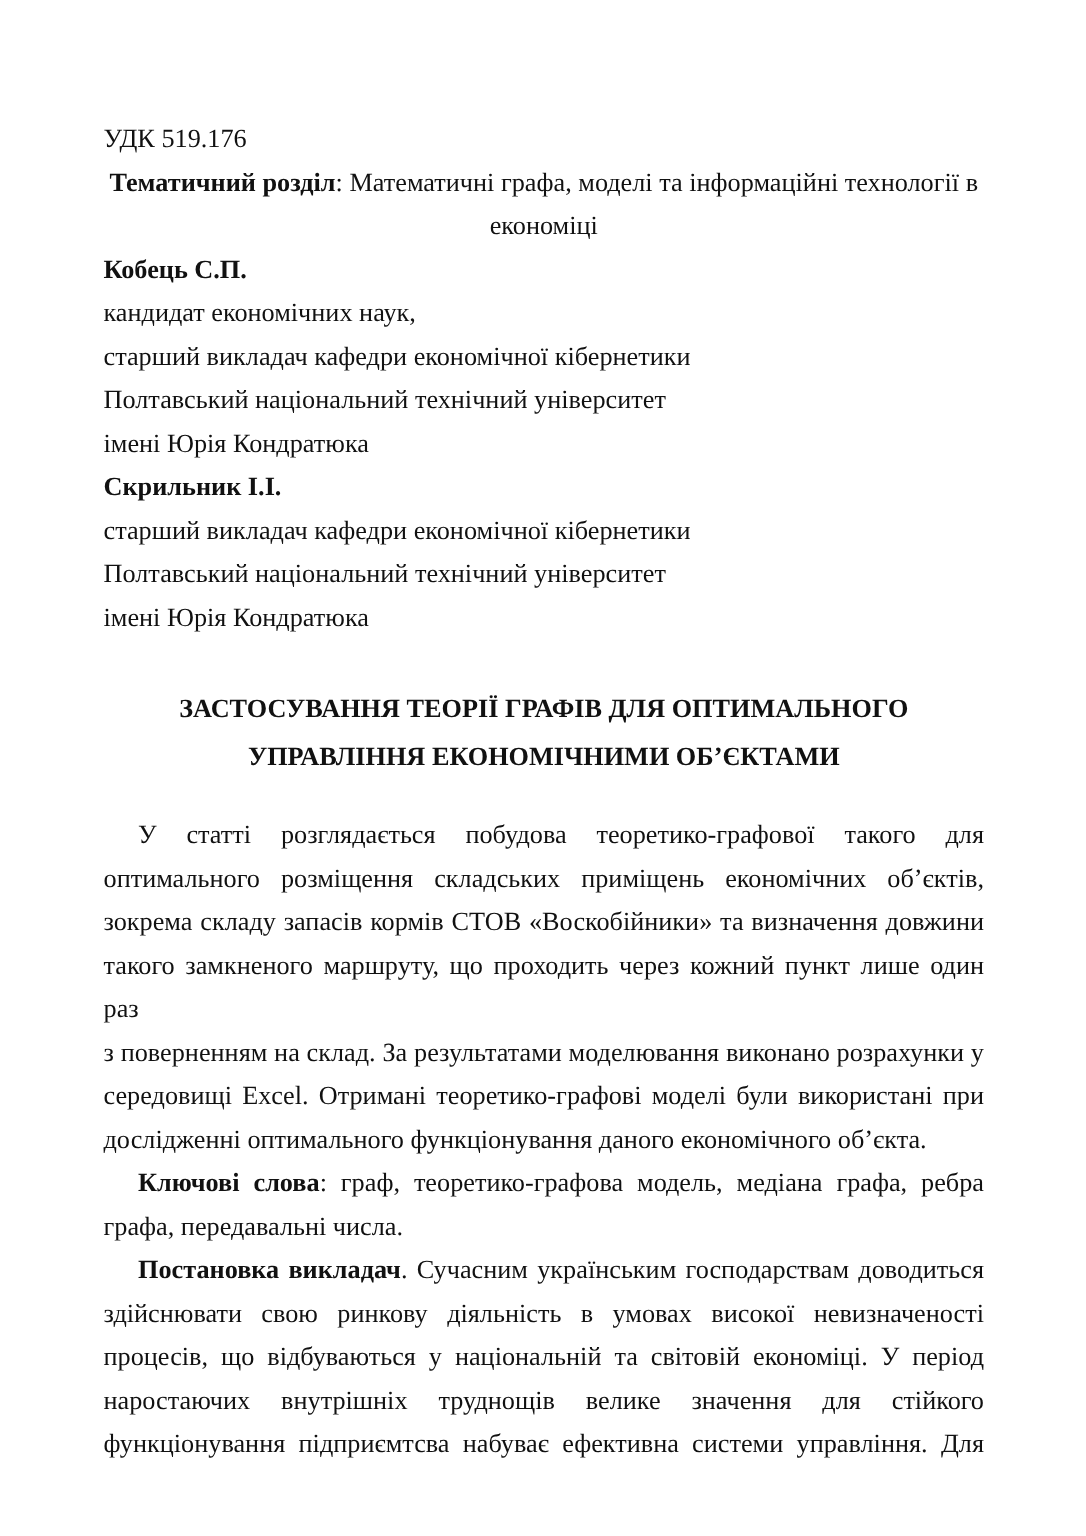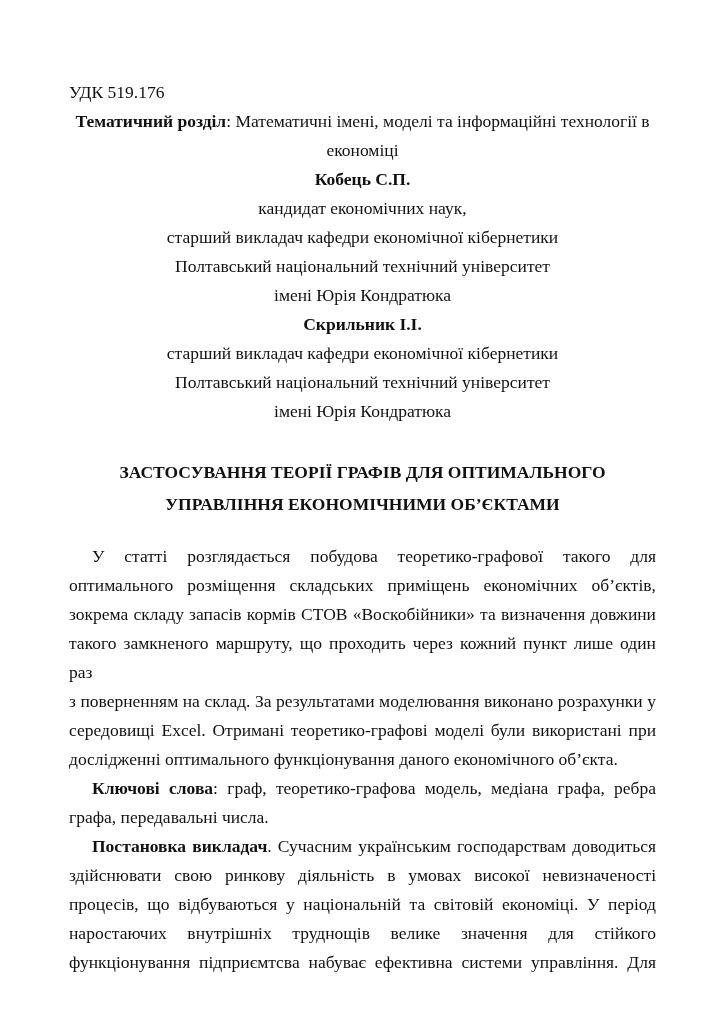--- a/index.html
+++ b/index.html
@@ -3,39 +3,39 @@
 <meta charset="utf-8">
 <style>
   html, body { margin: 0; padding: 0; background: #ffffff; }
   body {
     width: 724px; height: 1024px; overflow: hidden; position: relative;
     font-family: "Liberation Serif", "DejaVu Serif", serif;
     color: #111111;
   }
   .page { position: absolute; left: 69px; top: 78px; width: 587px; font-size: 17.5px; line-height: 29px; }
   .line { display: block; white-space: nowrap; }
-  .right { text-align: center; }
+  .right { text-align: left; }
   .center { text-align: center; }
   .b { font-weight: bold; }
   .udk { margin-bottom: 0; }
   .title { text-align: center; font-weight: bold; margin-top: 30px; line-height: 32px; }
   .abstract { margin-top: 22px; }
   .jl { display: block; text-align: justify; text-align-last: justify; white-space: nowrap; }
   .jl.last { text-align-last: left; }
   .ind { text-indent: 23px; }
 </style>
 </head>
 <body>
 
 <div class="page">
 
   <span class="line udk">УДК 519.176</span>
 
   <div>
-    <span class="line center"><span class="b">Тематичний розділ</span><span>: </span><span>Математичні імені, моделі та інформаційні технології в</span></span>
+    <span class="line center"><span class="b">Тематичний розділ</span><span>: </span><span>Математичні графа, моделі та інформаційні технології в</span></span>
     <span class="line center">економіці</span>
   </div>
 
   <div>
     <span class="line right b">Кобець С.П.</span>
     <span class="line right">кандидат економічних наук,</span>
     <span class="line right">старший викладач кафедри економічної кібернетики</span>
     <span class="line right">Полтавський національний технічний університет</span>
     <span class="line right">імені Юрія Кондратюка</span>
   </div>

